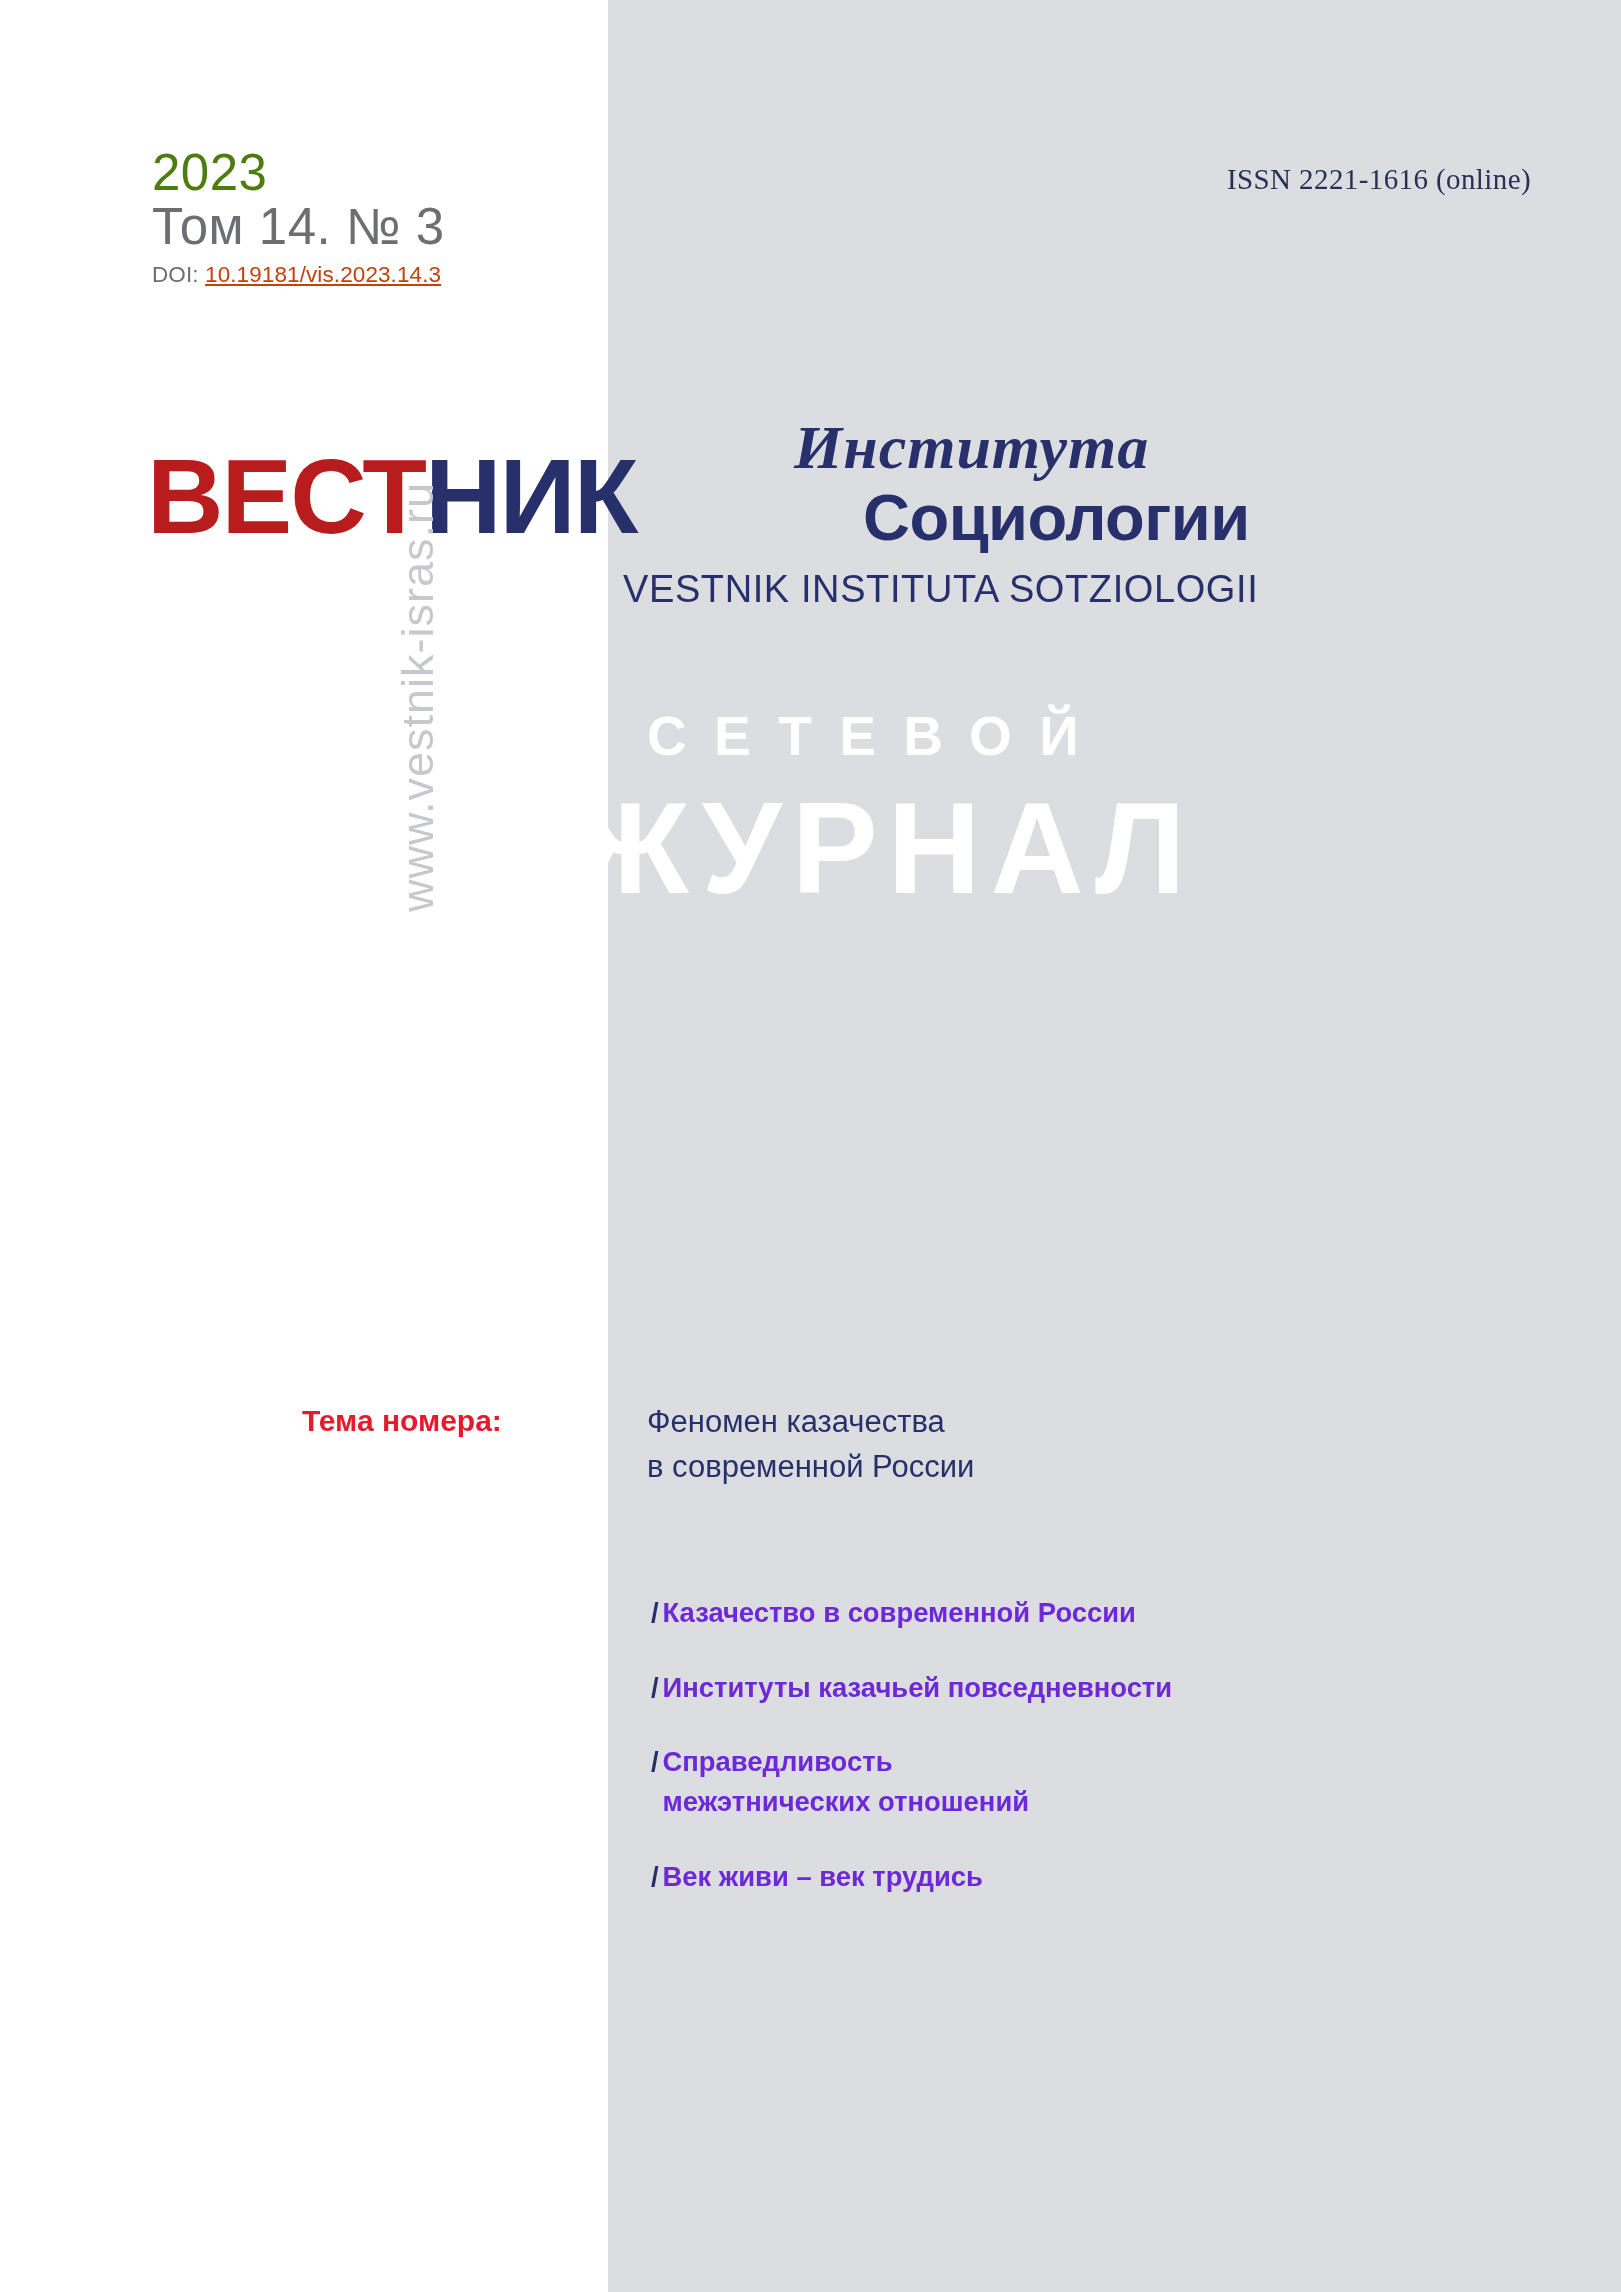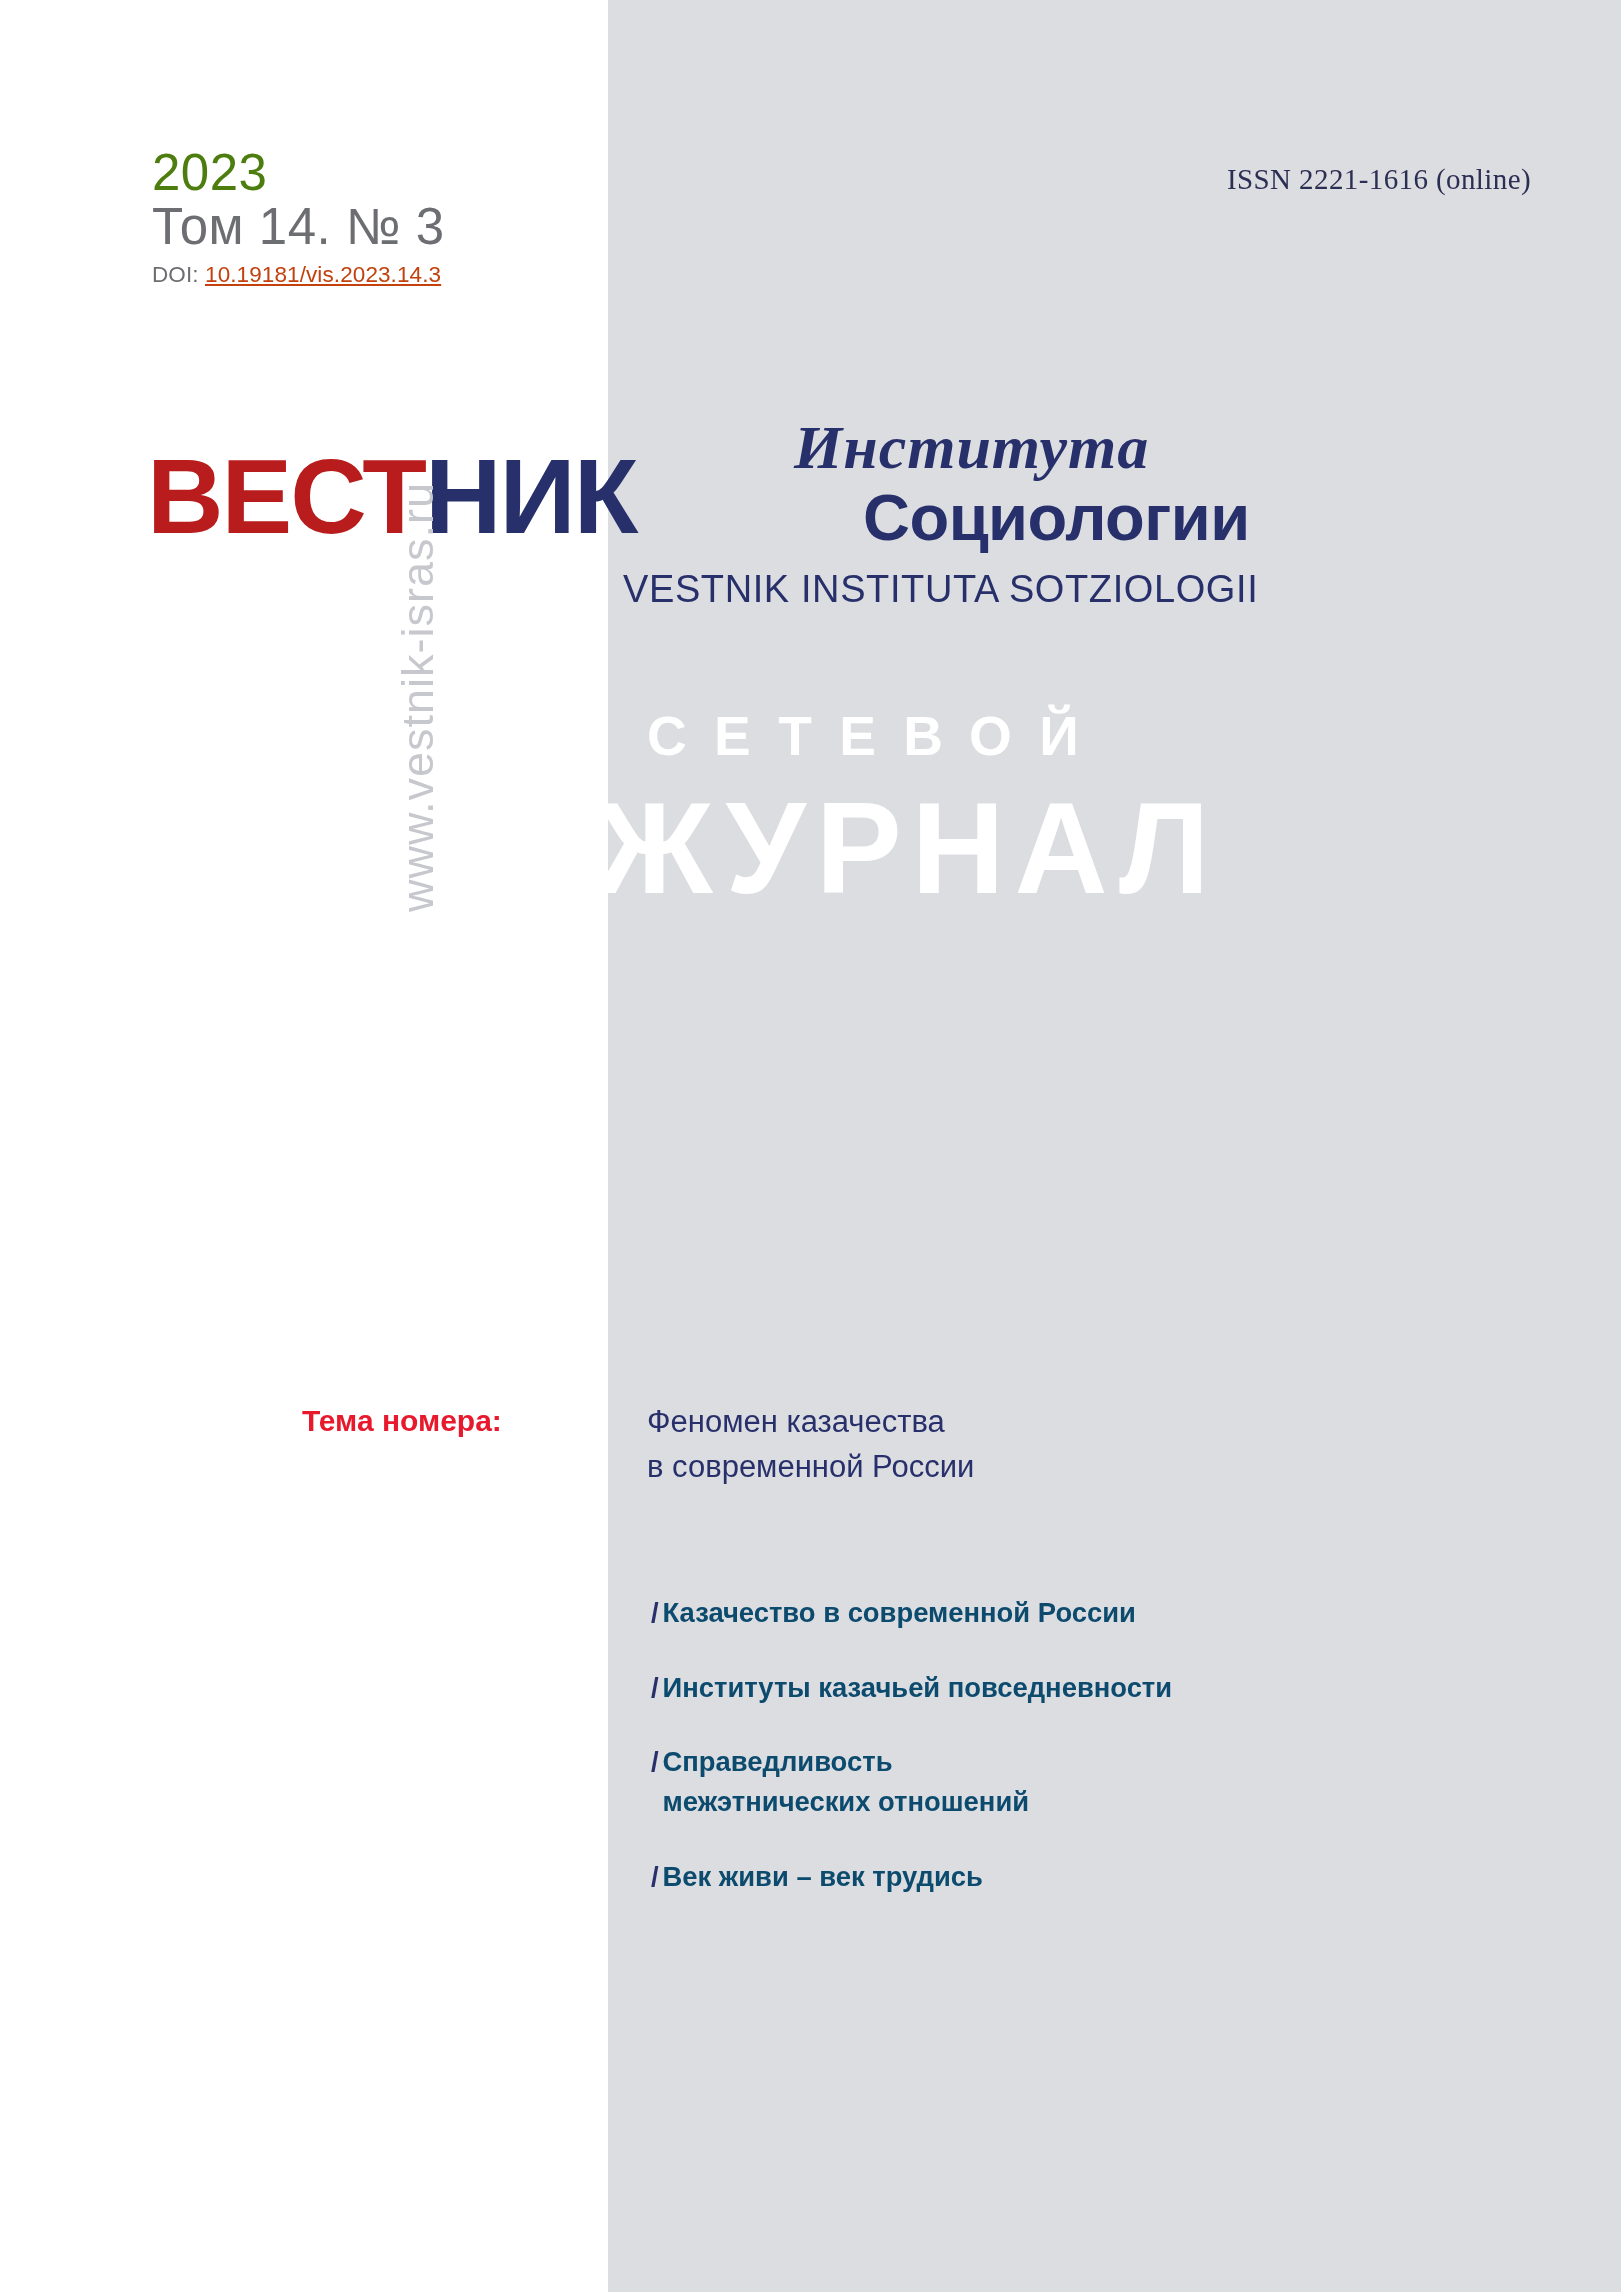--- a/index.html
+++ b/index.html
@@ -150,21 +150,21 @@
     left: 647px;
     top: 704px;
     font-size: 55px;
     font-weight: bold;
     color: #ffffff;
     letter-spacing: 27.4px;
     white-space: nowrap;
   }
   .wm-journal {
     position: absolute;
-    left: 596px;
+    left: 572px;
     top: 774px;
     font-size: 129px;
     font-weight: bold;
     color: #ffffff;
     letter-spacing: 9.8px;
     white-space: nowrap;
   }
 
   
   .vertical-url {
@@ -216,21 +216,21 @@
   .contents-slash {
     font-size: 27.4px;
     font-weight: bold;
     color: #27306b;
     margin-right: 3.9px;
     line-height: 1.45;
   }
   .contents-text {
     font-size: 27.4px;
     font-weight: bold;
-    color: #0c4a6e;
+    color: #6d28d9;
     line-height: 1.45;
     white-space: pre-line;
   }
 </style>
 </head>
 <body>
 
 <div class="page">
 
   <div class="white-column"></div>

